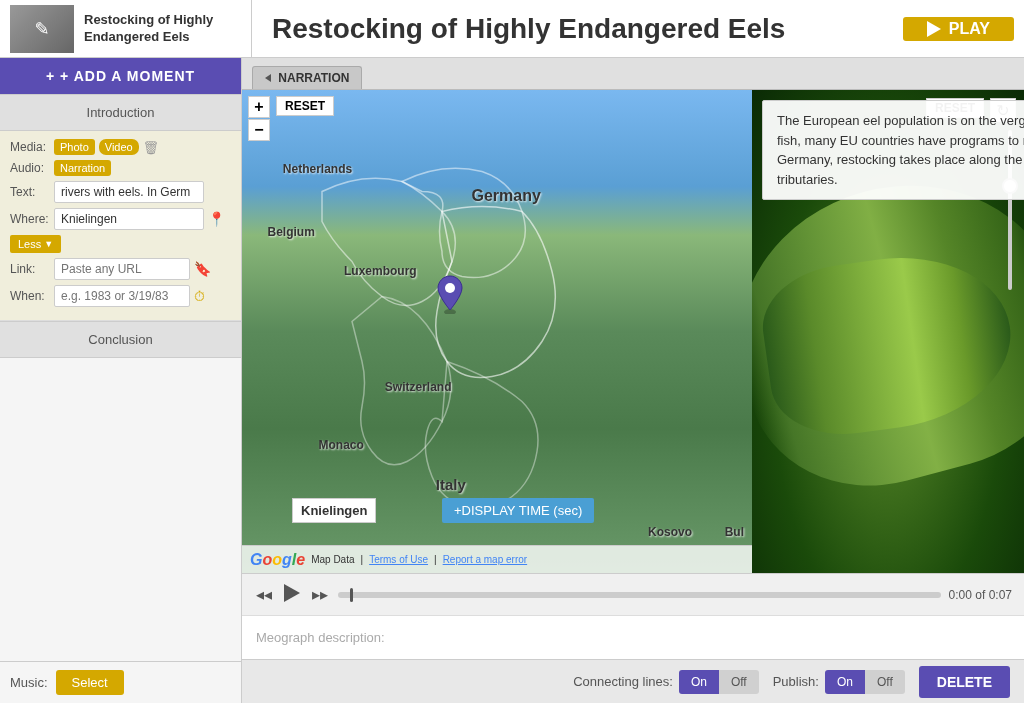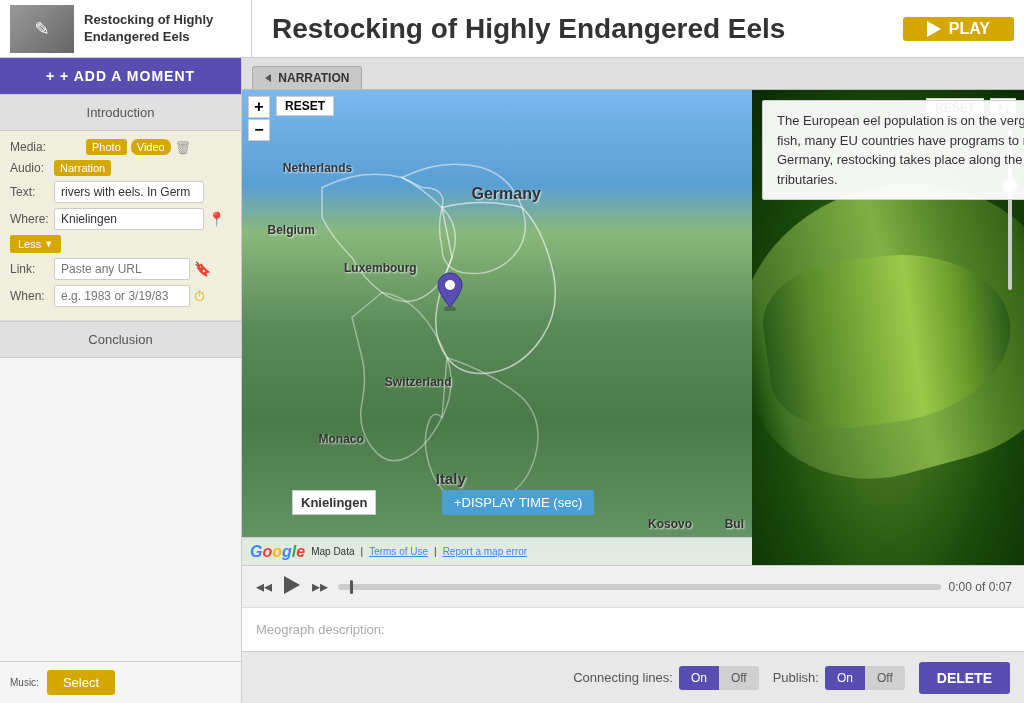--- a/index.html
+++ b/index.html
@@ -53,21 +53,21 @@
     }
     .section-header {
       background: #e0e0e0; text-align: center; padding: 10px 0; font-size: 13px; color: #555; border-top: 1px solid #ccc; border-bottom: 1px solid #ccc;
     }
     .moment-editor { padding: 8px 10px; background: #f0eedc; border-bottom: 1px solid #ddd; }
     .field-row { display: flex; align-items: center; margin-bottom: 5px; gap: 4px; }
     .field-label { color: #555; font-size: 12px; min-width: 40px; }
     .badge {
       background: #d4a800; color: #fff; font-size: 11px; padding: 2px 6px; border-radius: 3px; cursor: pointer;
     }
-    .badge.active { background: #d4a800; margin-left: 32px; }
+    .badge.active { background: #d4a800; }
     .badge.video { background: #d4a800; border-radius: 7px; }
     .badge.narration { background: #d4a800; }
     .trash-icon { color: #999; cursor: pointer; font-size: 13px; }
     .text-input {
       border: 1px solid #ccc; background: #fff; padding: 3px 6px; font-size: 12px;
       width: 150px; color: #333; border-radius: 2px;
     }
     .loc-icon { color: #d4a800; font-size: 14px; cursor: pointer; }
     .less-btn {
       background: #d4a800; color: #fff; border: none; padding: 3px 8px; font-size: 11px; cursor: pointer; border-radius: 2px; display: flex; align-items: center; gap: 3px;
@@ -75,21 +75,21 @@
     .less-btn .arr { font-size: 9px; }
     .link-input, .when-input {
       border: 1px solid #ccc; background: #fff; padding: 3px 6px; font-size: 12px; width: 136px; color: #aaa; border-radius: 2px;
     }
     .bookmark-icon { color: #d4a800; font-size: 14px; cursor: pointer; }
     .clock-icon { color: #d4a800; font-size: 14px; cursor: pointer; }
 
     .sidebar-footer {
       border-top: 1px solid #ccc; padding: 8px 10px; background: #f5f5f5; display: flex; align-items: center; gap: 8px;
     }
-    .music-label { color: #555; font-size: 10px; }
+    .music-label { color: #555; font-size: 13px; }
     .select-btn {
       background: #d4a800; color: #fff; border: none; padding: 5px 16px; font-size: 13px; cursor: pointer; border-radius: 3px;
     }
 
     
     .right-panel { flex: 1; display: flex; flex-direction: column; overflow: hidden; }
 
     .narration-tab {
       background: #c8c8c8; display: inline-block; padding: 4px 12px; font-size: 12px; font-weight: bold; color: #333;
       border: 1px solid #aaa; border-bottom: none; margin-left: 10px; margin-top: 6px; border-radius: 3px 3px 0 0; cursor: pointer;
@@ -189,21 +189,21 @@
     .time-display { font-size: 12px; color: #555; white-space: nowrap; }
 
     
     .description-bar {
       height: 44px; background: #fff; border-top: 1px solid #ddd; display: flex; align-items: center; padding: 0 14px; flex-shrink: 0;
     }
     .desc-label { color: #aaa; font-size: 13px; }
 
     
     .bottom-bar {
-      height: 52px; background: #e8e8e8; border-top: 1px solid #ccc; display: flex; align-items: center; justify-content: flex-end; padding: 0 14px; gap: 14px; flex-shrink: 0;
+      height: 44px; background: #e8e8e8; border-top: 1px solid #ccc; display: flex; align-items: center; justify-content: flex-end; padding: 0 14px; gap: 14px; flex-shrink: 0;
     }
     .toggle-group { display: flex; align-items: center; gap: 6px; font-size: 13px; color: #555; }
     .toggle-btns { display: flex; }
     .tog-on { background: #5a4db2; color: #fff; border: none; padding: 5px 12px; font-size: 12px; cursor: pointer; border-radius: 3px 0 0 3px; }
     .tog-off { background: #d0d0d0; color: #555; border: none; padding: 5px 12px; font-size: 12px; cursor: pointer; border-radius: 0 3px 3px 0; }
     .delete-btn { background: #5a4db2; color: #fff; border: none; padding: 8px 18px; font-size: 14px; font-weight: bold; cursor: pointer; border-radius: 3px; }
 
     
     .map-svg-overlay {
       position: absolute; top: 0; left: 0; width: 100%; height: 100%; z-index: 5; pointer-events: none;

